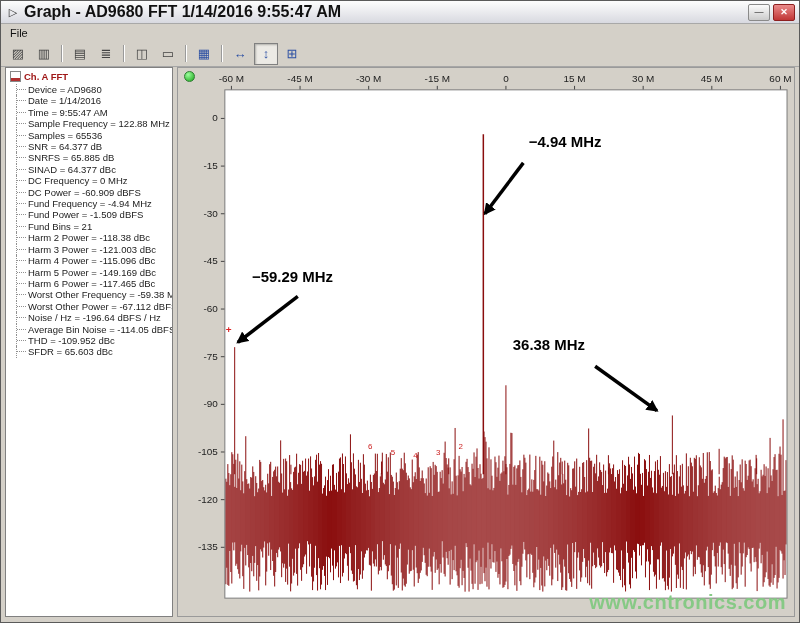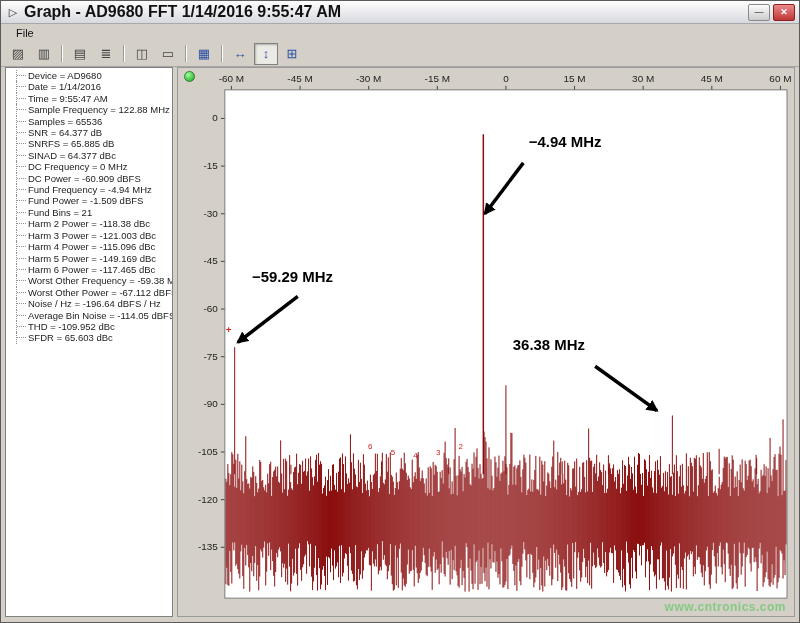--- a/index.html
+++ b/index.html
@@ -8,21 +8,21 @@
   
   .titlebar{height:22px;background:linear-gradient(#fdfdfd,#d8d9e0);border-bottom:1px solid #a8a8a8;
     display:flex;align-items:center;padding:0 4px;}
   .title-icon{width:16px;text-align:center;font-size:11px;color:#222;}
   .title-text{flex:1;font-size:16px;font-weight:bold;color:#111;padding-left:3px;white-space:nowrap;}
   .win-btn{width:20px;height:15px;margin-left:3px;border:1px solid #8a8a8a;border-radius:2px;
     display:flex;align-items:center;justify-content:center;font-size:9px;line-height:1;cursor:default;}
   .win-btn.min{background:linear-gradient(#fcfcfc,#cccccc);color:#333;}
   .win-btn.close{background:linear-gradient(#ea8a8a,#c03535);border-color:#8d1f1f;color:#fff;font-weight:bold;}
   
-  .menubar{height:17px;display:flex;align-items:center;padding:0 8px;font-size:11px;color:#111;}
+  .menubar{height:17px;display:flex;align-items:center;padding:0 2px;font-size:11px;color:#111;}
   .menu-item{padding:1px 7px;}
   
   .toolbar{height:25px;display:flex;align-items:center;padding:0 4px;border-bottom:1px solid #a6a6a6;}
   .tb-btn{width:22px;height:20px;display:flex;align-items:center;justify-content:center;
     font-size:13px;color:#444;border:1px solid transparent;margin:0 1px;}
   .tb-btn.blue{color:#2b4fa3;}
   .tb-btn.pressed{border:1px solid #808080;background:#eceae5;box-shadow:inset 1px 1px 2px rgba(0,0,0,.25);}
   .tb-sep{width:1px;height:17px;background:#9a9a9a;border-right:1px solid #ffffff;margin:0 4px;}
   
   .content{position:absolute;top:66px;left:4px;right:4px;bottom:5px;display:flex;gap:4px;}
@@ -33,21 +33,21 @@
     box-shadow:inset 0 -3px 0 #b03030;}
   .tree-list{list-style:none;margin:0;padding:0 0 0 7px;}
   .tree-item{position:relative;padding-left:12px;line-height:11.4px;white-space:nowrap;}
   .tree-item::before{content:"";position:absolute;left:0;top:0;bottom:0;border-left:1px dotted #909090;}
   .tree-item::after{content:"";position:absolute;left:1px;top:5px;width:9px;border-top:1px dotted #909090;}
   
   .chart-panel{flex:1;position:relative;background:#d4d0c8;border:1px solid #9a9a9a;box-sizing:border-box;}
   .chart-panel svg{display:block;width:100%;height:100%;}
   .status-dot{position:absolute;left:6px;top:3px;width:9px;height:9px;border-radius:50%;
     background:radial-gradient(circle at 35% 30%,#9dff9d,#17a317);border:1px solid #2e7d32;}
-  .watermark{position:absolute;right:8px;bottom:2px;font-size:12px;font-weight:bold;
+  .watermark{position:absolute;right:8px;bottom:2px;font-size:20px;font-weight:bold;
     color:rgba(130,200,130,.95);letter-spacing:.5px;}
 </style>
 </head>
 <body>
 
 <div class="window">
 
   <div class="titlebar">
     <span class="title-icon">▷</span>
     <span class="title-text">Graph - AD9680 FFT 1/14/2016 9:55:47 AM</span>
@@ -72,20 +72,24 @@
       <span class="tb-btn blue">▦</span>
       <span class="tb-sep"></span>
       <span class="tb-btn blue">↔</span>
       <span class="tb-btn blue pressed">↕</span>
       <span class="tb-btn blue">⊞</span>
     </div>
 
   <div class="content">
 
     <div class="tree-panel">
+      <div class="tree-root">
+        <span class="root-icon"></span>
+        <span>Ch. A FFT</span>
+      </div>
       <ul class="tree-list" id="tree-items">
           <li class="tree-item">Device = AD9680</li>
           <li class="tree-item">Date = 1/14/2016</li>
           <li class="tree-item">Time = 9:55:47 AM</li>
           <li class="tree-item">Sample Frequency = 122.88 MHz</li>
           <li class="tree-item">Samples = 65536</li>
           <li class="tree-item">SNR = 64.377 dB</li>
           <li class="tree-item">SNRFS = 65.885 dB</li>
           <li class="tree-item">SINAD = 64.377 dBc</li>
           <li class="tree-item">DC Frequency = 0 MHz</li>

